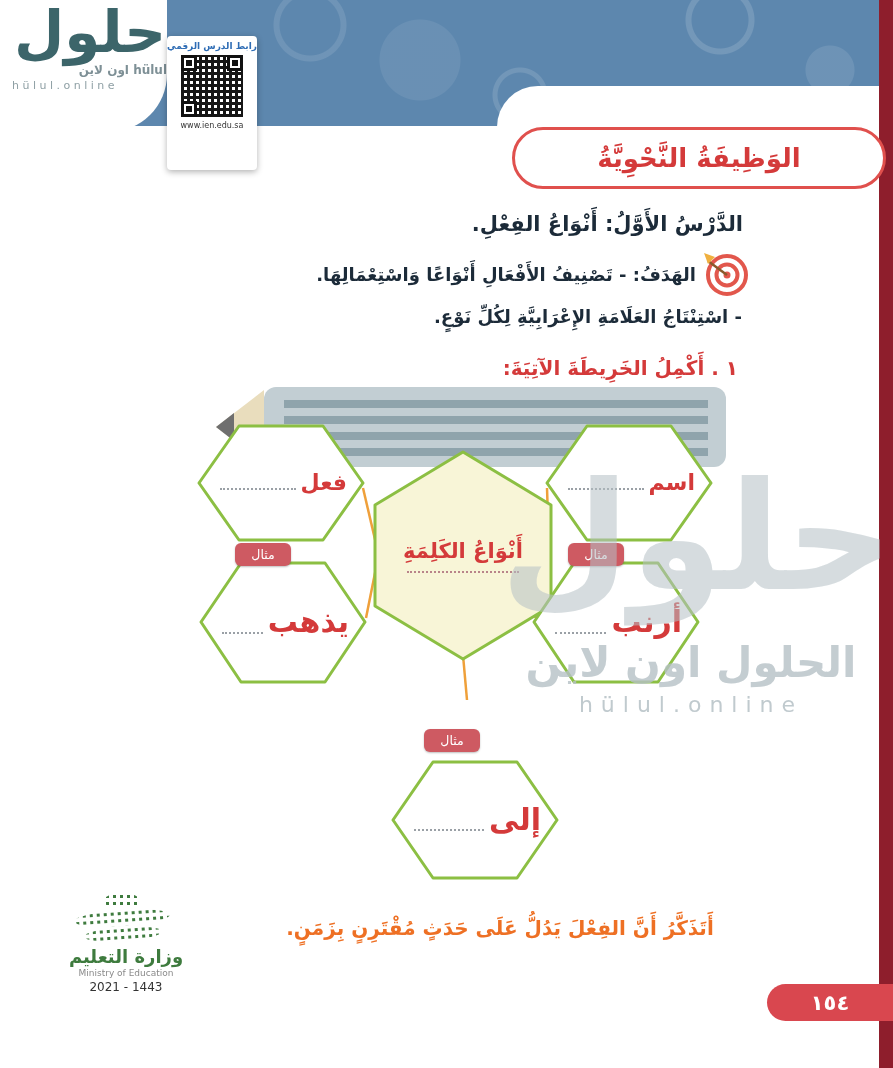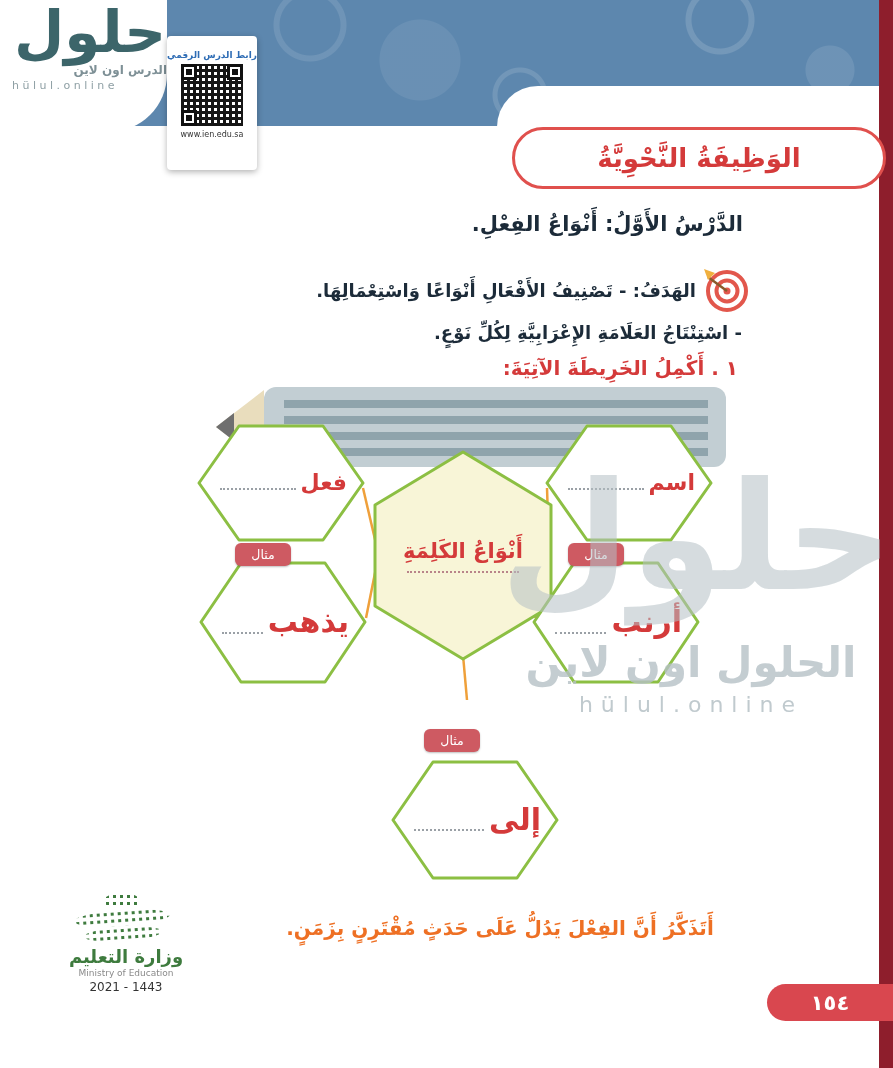--- a/index.html
+++ b/index.html
@@ -24,39 +24,39 @@
   .band-notch{position:absolute;left:497px;top:86px;width:382px;height:41px;background:#fff;border-top-left-radius:46px;z-index:1;}
   
   .logo-area{position:absolute;left:0;top:0;width:167px;height:132px;background:#fff;border-bottom-right-radius:58px;z-index:2;}
   .logo-glyph{font-size:58px;font-weight:bold;color:#3c656a;line-height:1.05;margin:2px 0 0 14px;letter-spacing:-2px;}
   .logo-ar{font-size:12px;color:#7e9096;font-weight:bold;margin:0 0 0 22px;}
   .logo-latin{font-size:11px;color:#8fa0a5;letter-spacing:3.5px;margin:2px 0 0 12px;}
   
   .qr-card{
     position:absolute;left:167px;top:36px;width:90px;height:134px;background:#fff;border-radius:4px;
     box-shadow:0 2px 6px rgba(0,0,0,.3);z-index:3;display:flex;flex-direction:column;align-items:center;
-    padding-top:14px;gap:4px;
+    padding-top:5px;gap:4px;
   }
   .qr-label{font-size:9px;font-weight:bold;color:#2f6db5;}
   .qr{position:relative;width:62px;height:62px;background:
       repeating-linear-gradient(0deg,#161616 0 3px,transparent 3px 6px),
       repeating-linear-gradient(90deg,#161616 0 3px,#ffffff 3px 6px);}
   .qf{position:absolute;width:16px;height:16px;background:#fff;border:3px solid #111;}
   .qf .qfi{position:absolute;left:2px;top:2px;width:6px;height:6px;background:#111;}
   .qf.tl{left:0;top:0;} .qf.tr{right:0;top:0;} .qf.bl{left:0;bottom:0;}
   .qr-url{font-size:8px;color:#333;}
   
   .title-box{
     position:absolute;right:7px;top:127px;width:374px;height:62px;border:3px solid #e0504d;border-radius:31px;
     background:#fff;display:flex;align-items:center;justify-content:center;z-index:3;
   }
   .title-text{color:#d43a3a;font-weight:bold;font-size:26px;line-height:1.1;}
   
   .lesson-heading{position:absolute;right:150px;top:212px;color:#1c2b39;font-weight:bold;font-size:21px;text-align:right;z-index:3;}
-  .objectives{position:absolute;right:145px;top:268px;z-index:3;text-align:right;}
+  .objectives{position:absolute;right:145px;top:252px;z-index:3;text-align:right;}
   .obj-row{display:flex;align-items:center;gap:8px;}
   .target{width:44px;height:44px;flex:0 0 44px;}
   .obj-text{color:#1c2b39;font-weight:bold;font-size:18px;}
   .obj-row2{margin-top:10px;padding-right:6px;color:#1c2b39;font-weight:bold;font-size:18px;}
   .question{position:absolute;right:155px;top:356px;color:#d43a3a;font-weight:bold;font-size:20px;z-index:3;}
   
   .pencil{position:absolute;left:214px;top:382px;width:546px;height:90px;z-index:1;}
   
   .connectors{position:absolute;left:0;top:0;width:893px;height:1068px;z-index:1;pointer-events:none;}
   
@@ -114,21 +114,21 @@
 <body>
 
 <div class="page">
 
   <div class="band"></div>
   <div class="band-notch"></div>
   <div class="strip"></div>
 
   <div class="logo-area">
     <div class="logo-glyph">حلول</div>
-    <div class="logo-ar" dir="rtl">الدرس اون لاين</div>
+    <div class="logo-ar" dir="rtl">hülul اون لاين</div>
     <div class="logo-latin">hülul.online</div>
   </div>
 
   <div class="qr-card">
     <div class="qr-label" dir="rtl">رابط الدرس الرقمي</div>
     <div class="qr">
       <div class="qf tl">
           <div class="qfi"></div>
         </div>
       <div class="qf tr">

